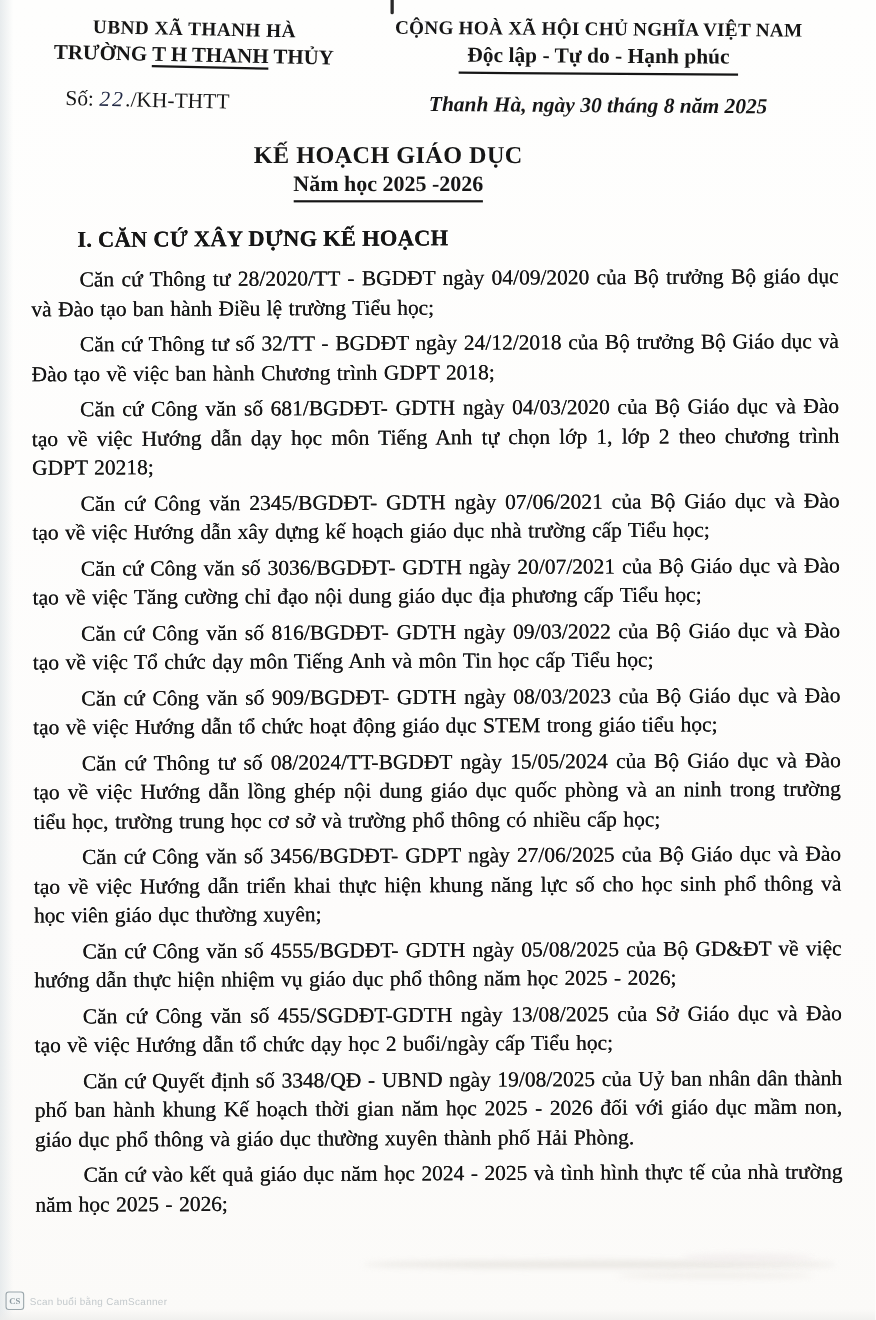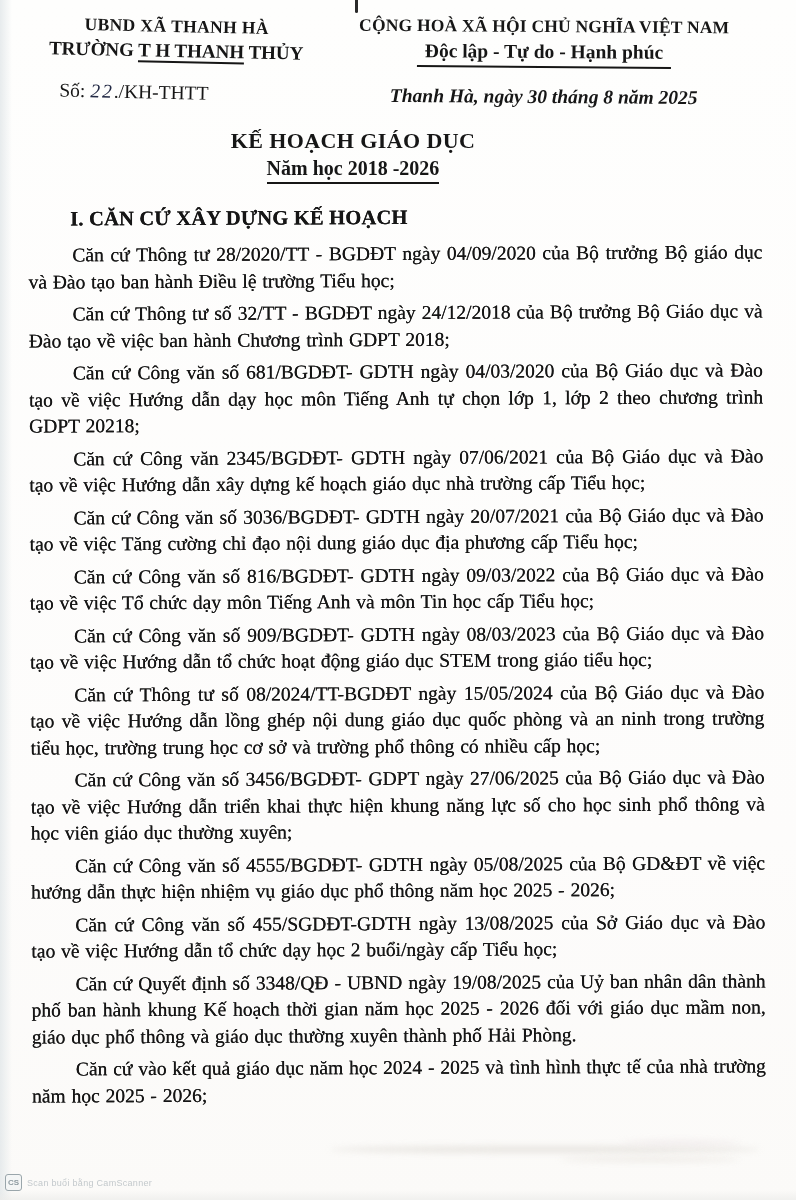--- a/index.html
+++ b/index.html
@@ -44,21 +44,21 @@
 
   
   .bodytext{padding:22px 32px 0 30px;transform:rotate(-.25deg);text-shadow:.2px 0 0 currentColor;}
   .section-heading{font-weight:bold;font-size:20.5px;margin:0 0 12px 42px;letter-spacing:.2px;}
   .bodytext p{margin:0 0 6px 0;font-size:19.5px;line-height:26.5px;text-align:justify;
     text-indent:44px;word-spacing:1px;}
 
   
   .watermark{position:absolute;left:5px;bottom:9px;display:flex;align-items:center;gap:5px;}
   .cs-logo{width:15px;height:15px;border:1.5px solid #9aa6ab;border-radius:3px;color:#8d9aa0;
-    font-family:Liberation Sans, sans-serif;font-size:8px;font-weight:bold;
+    font-family:Liberation Serif, serif;font-size:8px;font-weight:bold;
     display:flex;align-items:center;justify-content:center;background:#f4f6f6;}
   .wm-text{font-family:"Liberation Sans","DejaVu Sans",sans-serif;font-size:9px;color:#c3c9cc;letter-spacing:.3px;}
 </style>
 </head>
 <body>
 
 <div class="page">
 
   <div class="edge-left"></div>
   <div class="edge-bottom"></div>
@@ -75,21 +75,21 @@
     </div>
     <div class="header-right">
       <div class="national">CỘNG HOÀ XÃ HỘI CHỦ NGHĨA VIỆT NAM</div>
       <div><span class="motto">Độc lập - Tự do - Hạnh phúc</span></div>
       <div class="dateline">Thanh Hà, ngày 30 tháng 8 năm 2025</div>
     </div>
   </div>
 
   <div class="title-block">
     <div class="title">KẾ HOẠCH GIÁO DỤC</div>
-    <div><span class="subtitle">Năm học 2018 -2026</span></div>
+    <div><span class="subtitle">Năm học 2025 -2026</span></div>
   </div>
 
   <div class="bodytext">
     <div class="section-heading">I. CĂN CỨ XÂY DỰNG KẾ HOẠCH</div>
     <p>Căn cứ Thông tư 28/2020/TT - BGDĐT ngày 04/09/2020 của Bộ trưởng Bộ giáo dục và Đào tạo ban hành Điều lệ trường Tiểu học;</p>
     <p>Căn cứ Thông tư số 32/TT - BGDĐT ngày 24/12/2018 của Bộ trưởng Bộ Giáo dục và Đào tạo về việc ban hành Chương trình GDPT 2018;</p>
     <p>Căn cứ Công văn số 681/BGDĐT- GDTH ngày 04/03/2020 của Bộ Giáo dục và Đào tạo về việc Hướng dẫn dạy học môn Tiếng Anh tự chọn lớp 1, lớp 2 theo chương trình GDPT 20218;</p>
     <p>Căn cứ Công văn 2345/BGDĐT- GDTH ngày 07/06/2021 của Bộ Giáo dục và Đào tạo về việc Hướng dẫn xây dựng kế hoạch giáo dục nhà trường cấp Tiểu học;</p>
     <p>Căn cứ Công văn số 3036/BGDĐT- GDTH ngày 20/07/2021 của Bộ Giáo dục và Đào tạo về việc Tăng cường chỉ đạo nội dung giáo dục địa phương cấp Tiểu học;</p>
     <p>Căn cứ Công văn số 816/BGDĐT- GDTH ngày 09/03/2022 của Bộ Giáo dục và Đào tạo về việc Tổ chức dạy môn Tiếng Anh và môn Tin học cấp Tiểu học;</p>

